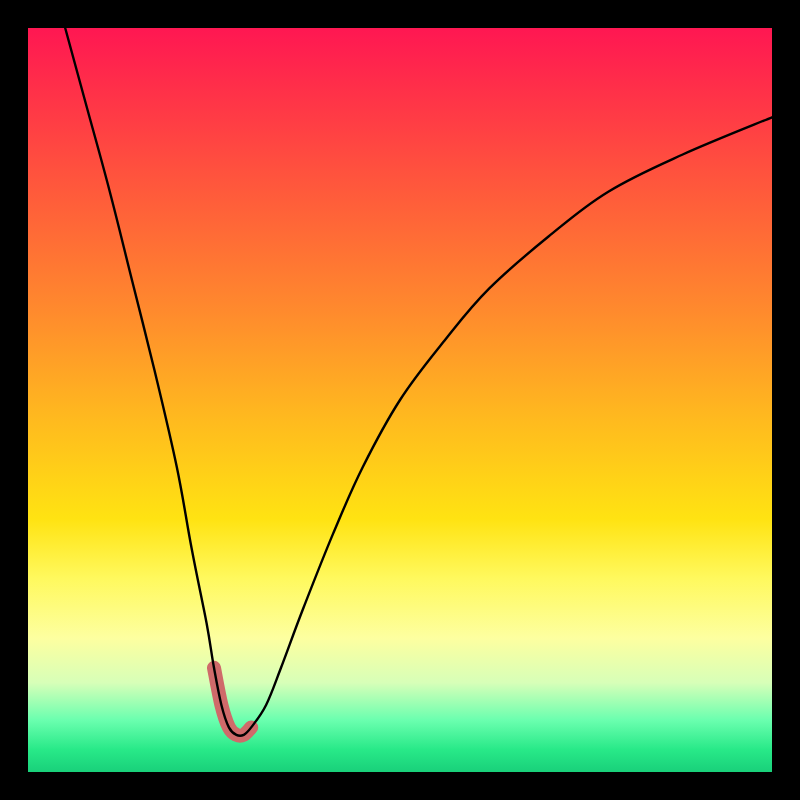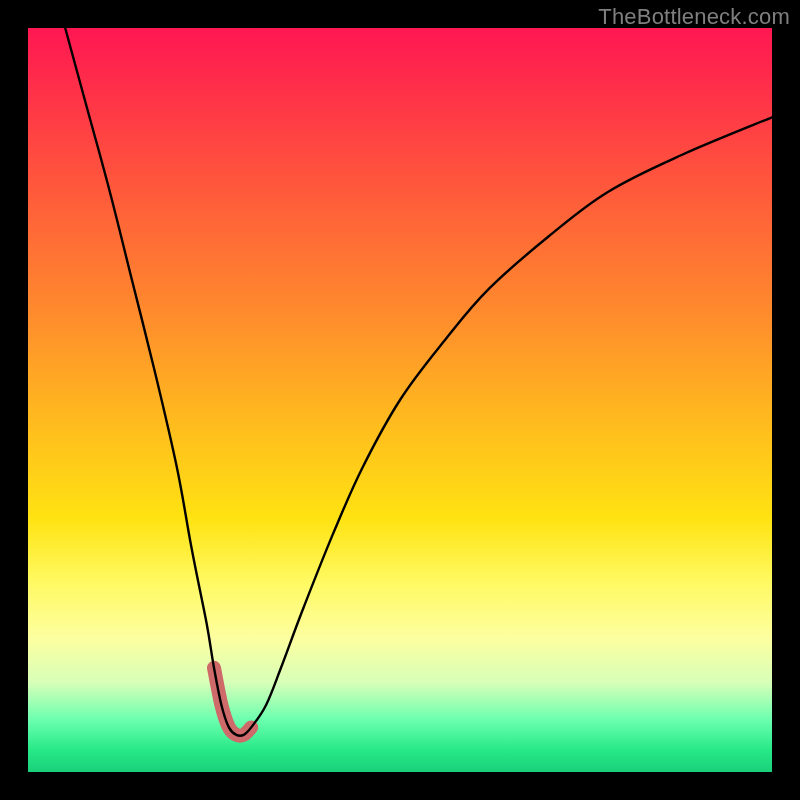--- a/index.html
+++ b/index.html
@@ -70,21 +70,20 @@
     stroke-width: 14;
     stroke-linecap: round;
     stroke-linejoin: round;
   }
 </style>
 </head>
 <body>
 
 <div class="stage">
 
-  <div class="watermark">TheBottleneck.com</div>
 
   <div class="plot">
     <svg class="curve" viewBox="0 0 744 744" preserveAspectRatio="none">
       <path class="highlight" d="M 186.0 639.8 C 187.3 646.5, 190.8 666.3, 193.4 677.0 C 196.1 687.8, 198.2 694.0, 200.9 699.4 C 203.6 704.7, 205.6 705.5, 208.3 706.8 C 211.0 708.1, 213.1 708.1, 215.8 706.8 C 218.4 705.5, 221.9 700.7, 223.2 699.4"></path>
       <path class="main" d="M 37.2 0.0 C 41.2 14.7, 51.5 52.4, 59.5 81.8 C 67.6 111.3, 73.8 132.9, 81.8 163.7 C 89.9 194.5, 96.1 220.8, 104.2 253.0 C 112.2 285.1, 118.4 308.8, 126.5 342.2 C 134.5 375.7, 142.1 406.8, 148.8 439.0 C 155.5 471.1, 158.3 492.7, 163.7 520.8 C 169.0 548.9, 174.5 573.8, 178.6 595.2 C 182.6 616.6, 183.3 625.1, 186.0 639.8 C 188.7 654.6, 190.8 666.3, 193.4 677.0 C 196.1 687.8, 198.2 694.0, 200.9 699.4 C 203.6 704.7, 205.6 705.5, 208.3 706.8 C 211.0 708.1, 213.1 708.1, 215.8 706.8 C 218.4 705.5, 219.2 704.7, 223.2 699.4 C 227.2 694.0, 232.7 687.8, 238.1 677.0 C 243.4 666.3, 246.3 657.2, 253.0 639.8 C 259.7 622.4, 265.9 604.4, 275.3 580.3 C 284.7 556.2, 294.3 531.4, 305.0 505.9 C 315.8 480.5, 322.7 463.1, 334.8 439.0 C 346.9 414.9, 357.3 394.8, 372.0 372.0 C 386.7 349.2, 400.6 332.6, 416.6 312.5 C 432.7 292.4, 442.5 279.1, 461.3 260.4 C 480.0 241.7, 499.4 225.7, 520.8 208.3 C 542.2 190.9, 556.2 178.4, 580.3 163.7 C 604.4 148.9, 625.3 139.9, 654.7 126.5 C 684.2 113.1, 727.9 96.0, 744.0 89.3"></path>
     </svg>
   </div>
 
 </div>
 

